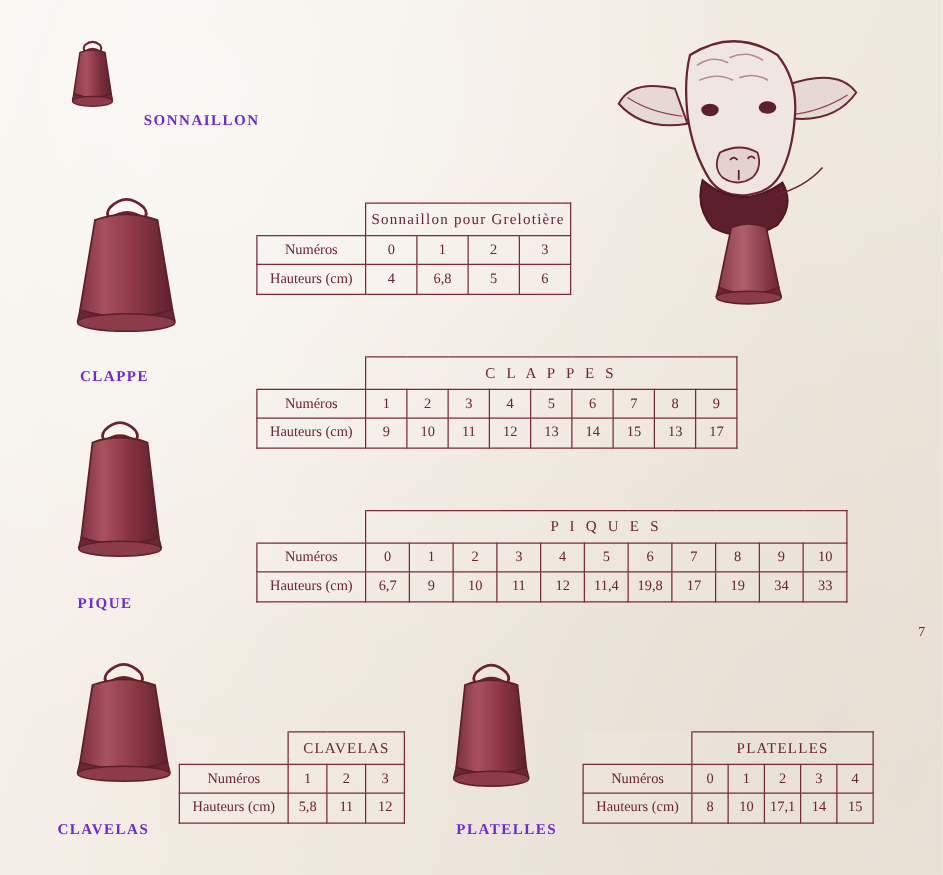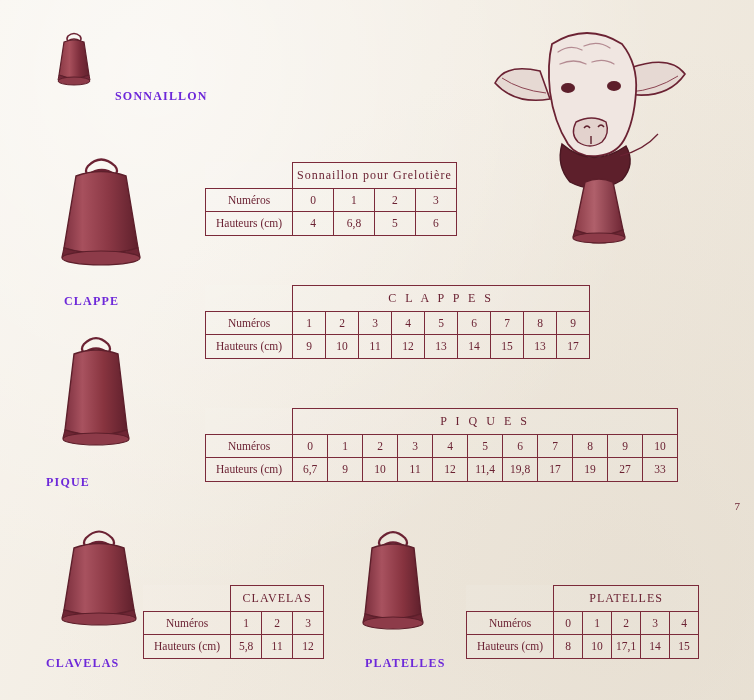--- a/index.html
+++ b/index.html
@@ -81,21 +81,21 @@
   .caption {
     position: absolute;
     font-size: 12px;
     font-weight: bold;
     letter-spacing: 1.2px;
     color: #6d28d9;
     font-family: "Liberation Serif", serif;
   }
   #cap-sonnaillon { left: 115px; top: 89px; }
   #cap-clappe     { left: 64px;  top: 294px; }
-  #cap-pique      { left: 46px;  top: 475px; }
+  #cap-pique      { left: 62px;  top: 475px; }
   #cap-clavelas   { left: 46px;  top: 656px; }
   #cap-platelles  { left: 365px; top: 656px; }
 
   .page-number {
     position: absolute;
     right: 14px;
     top: 500px;
     font-size: 11px;
     color: #6b2233;
   }
@@ -315,21 +315,21 @@
       <td class="rowlabel">Hauteurs (cm)</td>
       <td>6,7</td>
       <td>9</td>
       <td>10</td>
       <td>11</td>
       <td>12</td>
       <td>11,4</td>
       <td>19,8</td>
       <td>17</td>
       <td>19</td>
-      <td>27</td>
+      <td>34</td>
       <td>33</td>
     </tr>
   </tbody>
     </table>
 
   <table class="tbl" id="tbl-clavelas">
     <tbody>
         <tr>
       <td class="blank"></td>
       <td class="title" colspan="3">CLAVELAS</td>

